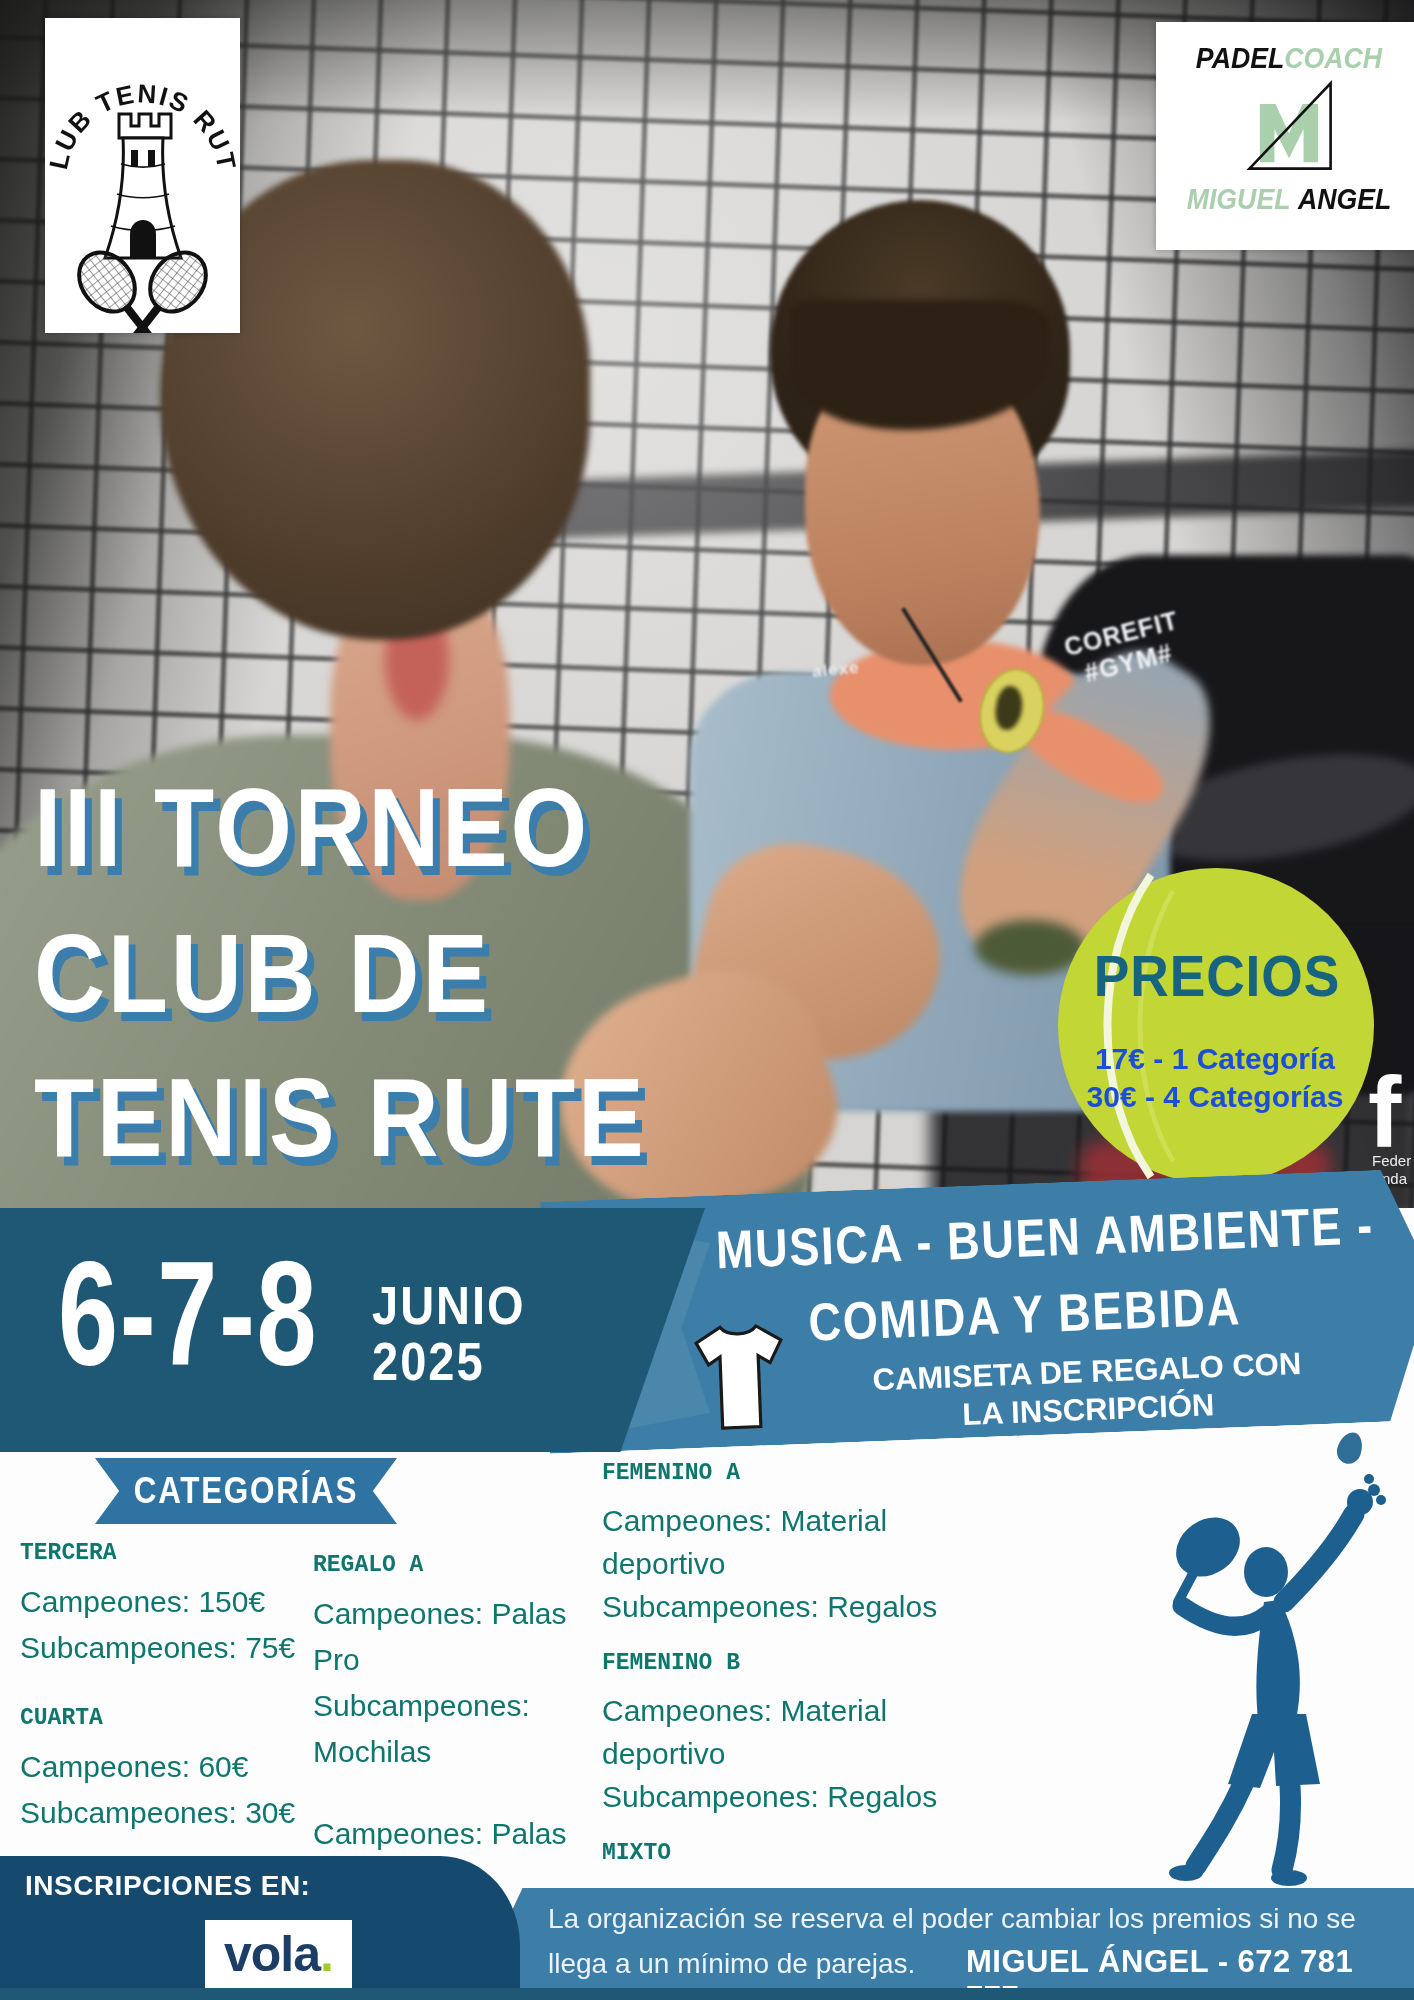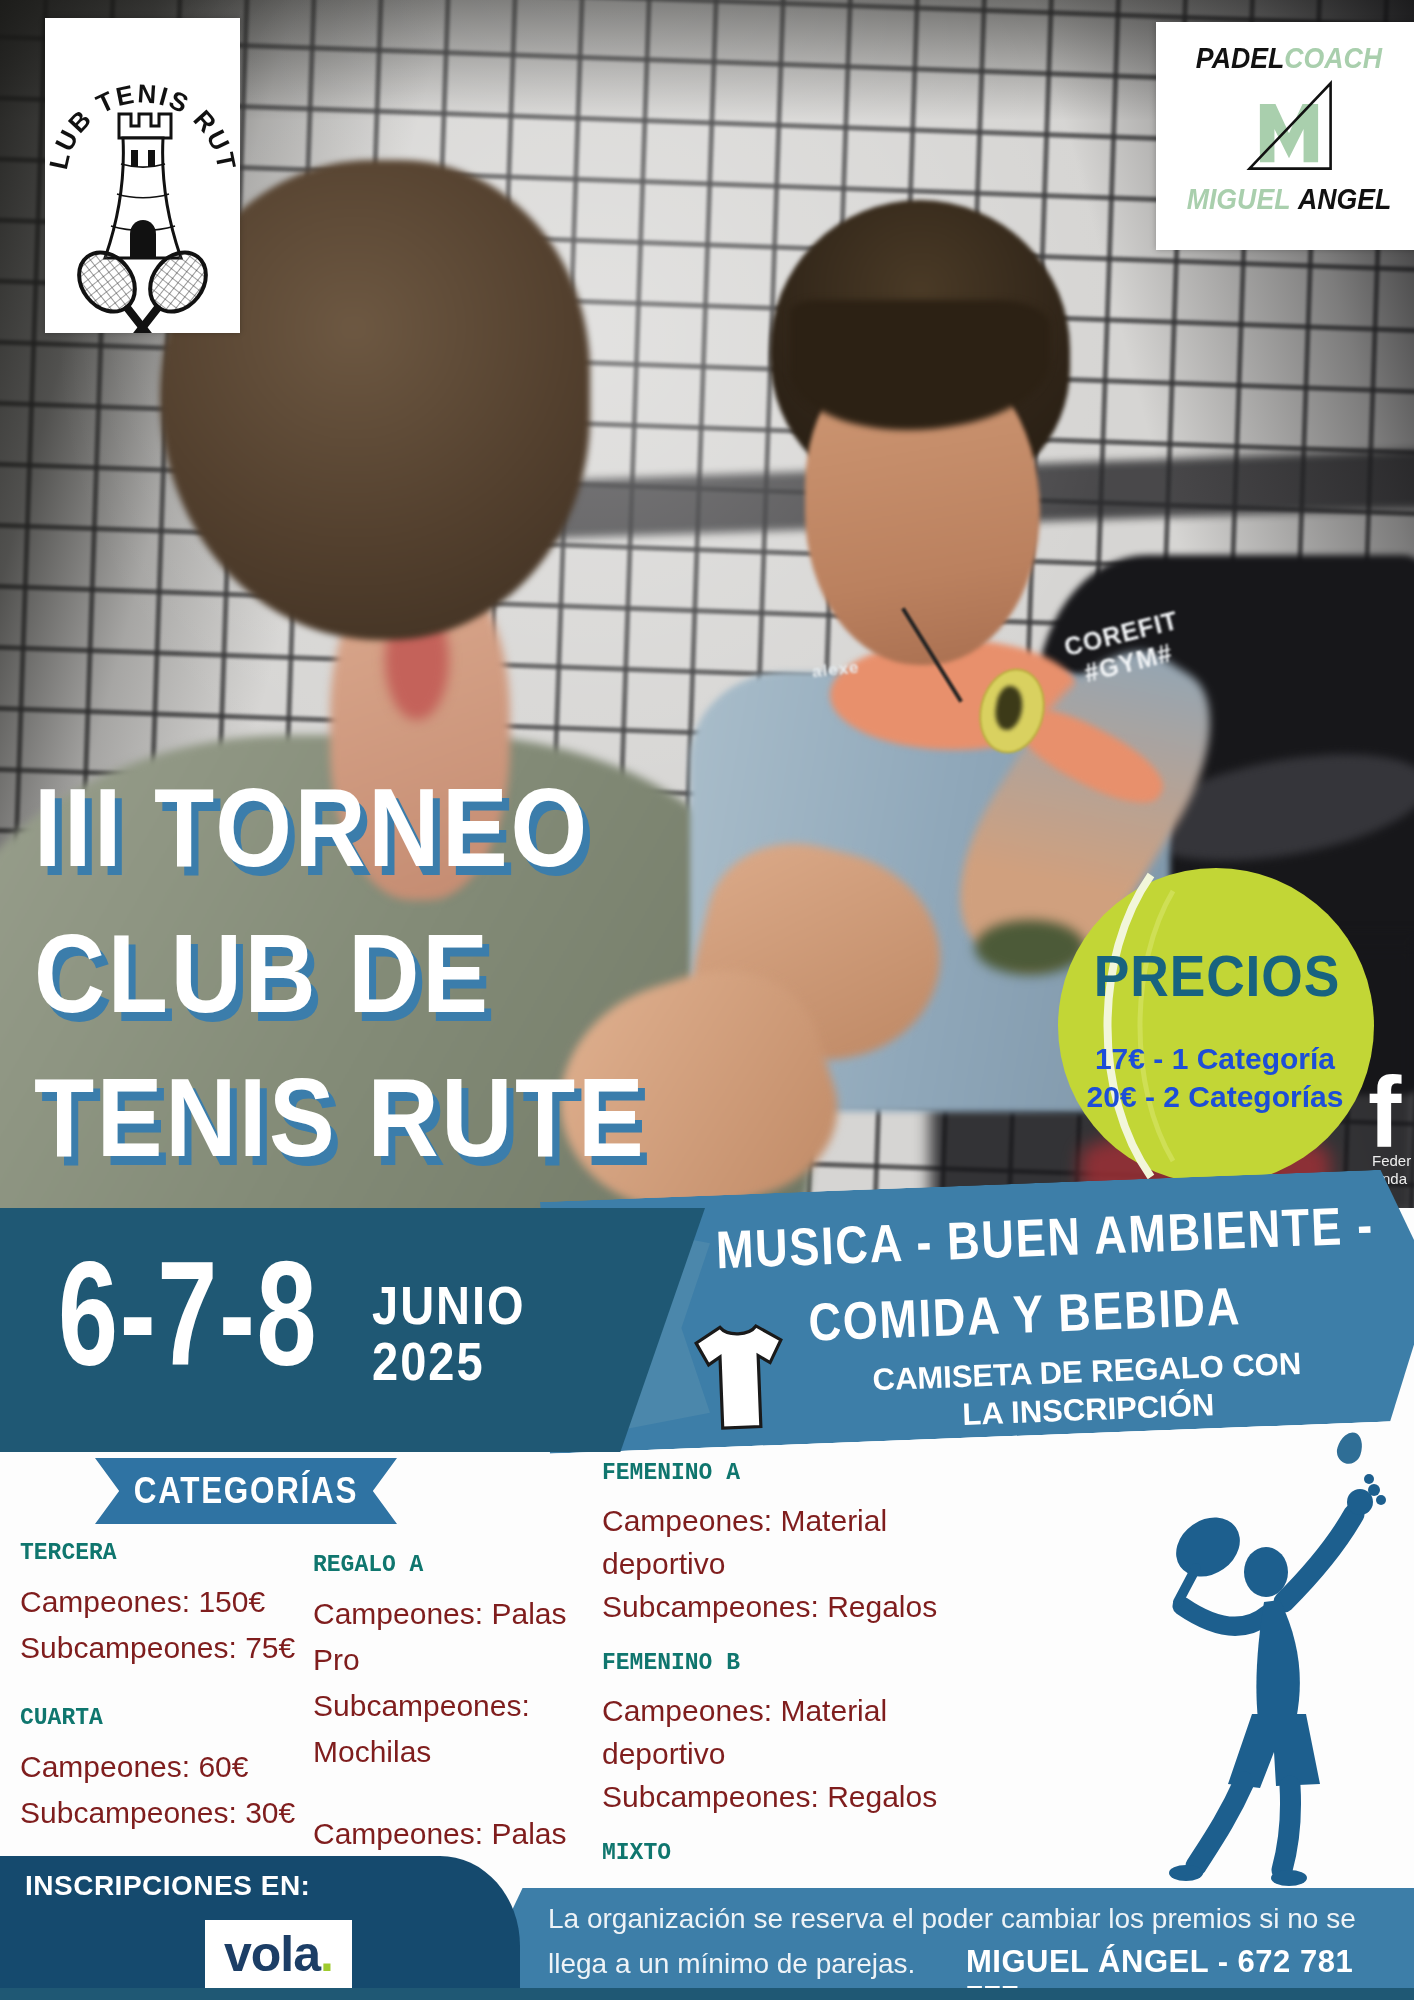--- a/index.html
+++ b/index.html
@@ -129,21 +129,21 @@
 
   
   .cat-badge{left:95px;top:1458px;width:302px;height:66px;background:#2f73a3;
     clip-path:polygon(0 0,100% 0,92% 50%,100% 100%,0 100%,8% 50%);
     display:flex;align-items:center;justify-content:center;z-index:3;}
   .cat-badge span{color:#fff;font-weight:700;font-size:37px;letter-spacing:2px;
     transform:scaleX(.85);}
   .cat-col{color:#111;z-index:3;}
   .cat-block{margin-bottom:34px;}
   .cat-title{font-weight:700;font-size:23px;color:#0f766e;margin-bottom:13px;font-family:Liberation Mono, monospace;}
-  .cat-line{font-size:30px;color:#7f1d1d;line-height:46px;}
+  .cat-line{font-size:30px;color:#0f766e;line-height:46px;}
   .col-1{left:20px;top:1540px;width:295px;}
   .col-2{left:313px;top:1552px;width:300px;}
   .col-3{left:602px;top:1460px;width:345px;}
   .col-3 .cat-line{line-height:43px;}
   .col-3 .cat-block{margin-bottom:22px;}
 
   .player{left:1148px;top:1452px;width:266px;height:470px;z-index:2;}
 
   
   .foot-left{left:0;top:1856px;width:520px;height:144px;background:#154a6e;
@@ -246,21 +246,21 @@
 
   <div class="abs ball-wrap">
     <svg width="322" height="322" viewBox="0 0 322 322">
       <circle cx="161" cy="161" r="158" fill="#c2d636"></circle>
       <path d="M 96,10 C 38,92 38,230 96,312" fill="none" stroke="#f2f6da" stroke-width="8"></path>
       <path d="M 118,26 C 74,100 74,222 118,296" fill="none" stroke="#cfdf55" stroke-width="5"></path>
     </svg>
   </div>
   <div class="abs precios-h">PRECIOS</div>
   <div class="abs precios-op" style="top:1042px;">17€ - 1 Categoría</div>
-  <div class="abs precios-op" style="top:1080px;">20€ - 2 Categorías</div>
+  <div class="abs precios-op" style="top:1080px;">30€ - 4 Categorías</div>
 
   <div class="abs fed-big">f</div>
   <div class="abs fed-small" style="top:1152px;">Feder</div>
   <div class="abs fed-small" style="top:1170px;">Anda</div>
 
   <div class="abs info-ribbon">
     <div class="info-l1">MUSICA - BUEN AMBIENTE -</div>
     <div class="info-l2">COMIDA Y BEBIDA</div>
     <div class="info-sub">
       <div>CAMISETA DE REGALO CON</div>

